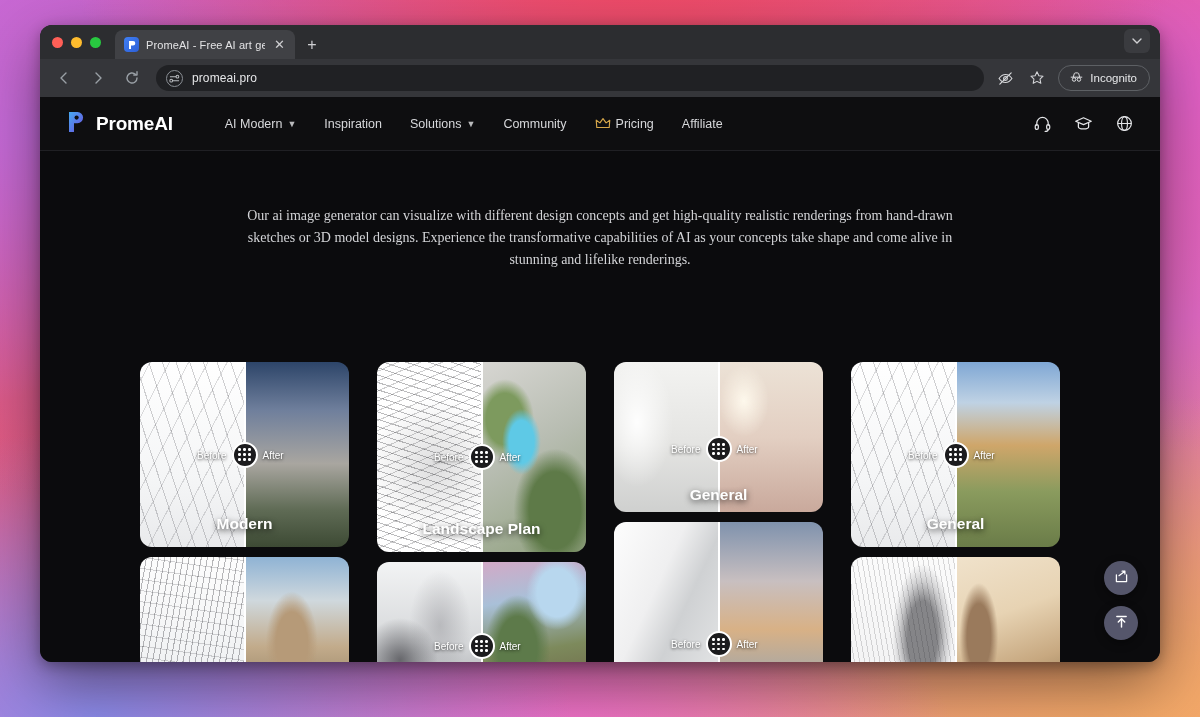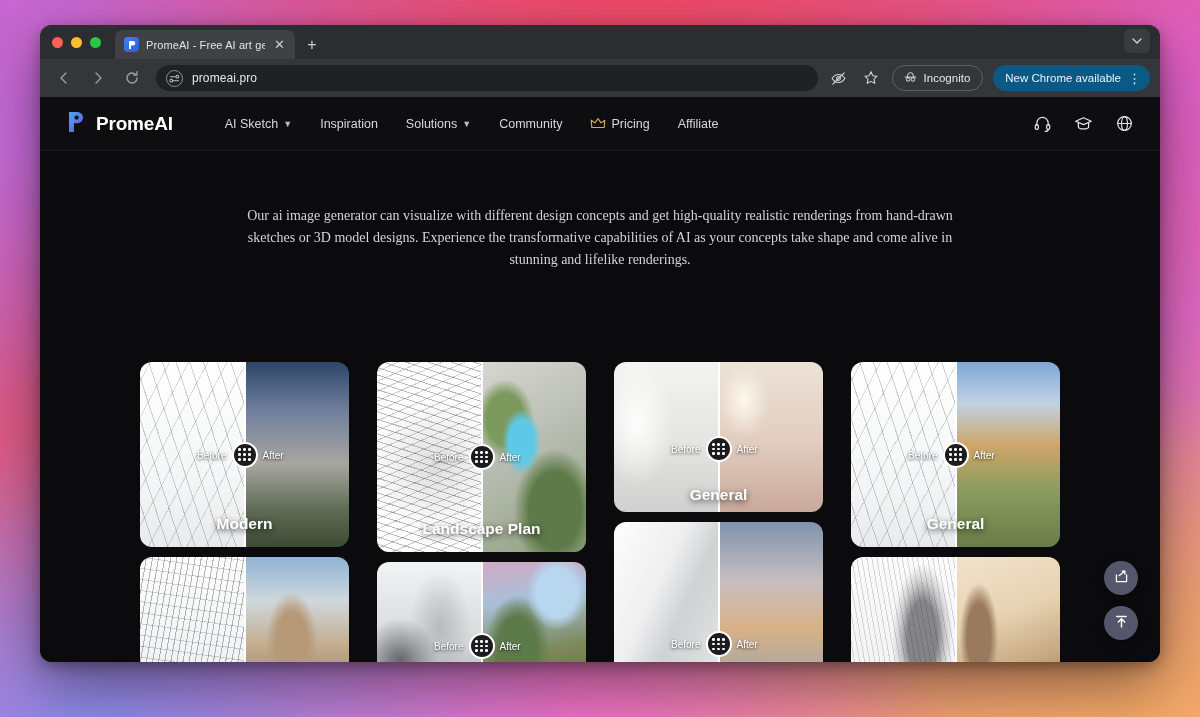--- a/index.html
+++ b/index.html
@@ -507,24 +507,20 @@
         <svg width="15" height="15" viewBox="0 0 18 18">
           <path d="M5.2 8.2L6.4 4.3c.2-.6.7-.9 1.3-.8l2.6 0c.6-.1 1.1.2 1.3.8l1.2 3.9" stroke="currentColor" stroke-width="1.15" fill="none" stroke-linecap="round" stroke-linejoin="round"></path>
           <line x1="2.6" y1="8.6" x2="15.4" y2="8.6" stroke="currentColor" stroke-width="1.15" stroke-linecap="round"></line>
           <circle cx="6.1" cy="11.4" r="2.1" stroke="currentColor" stroke-width="1.15" fill="none"></circle>
           <circle cx="11.9" cy="11.4" r="2.1" stroke="currentColor" stroke-width="1.15" fill="none"></circle>
         </svg>
       </span>
       <span>Incognito</span>
     </div>
 
-    <div class="chrome-update-pill">
-      <span>New Chrome available</span>
-      <span class="kebab">⋮</span>
-    </div>
   </div>
 
   <div class="page">
 
     <div class="site-nav">
       <div class="brand">
         <span>
           <svg width="24" height="24" viewBox="0 0 24 24">
             <defs>
               <linearGradient id="lg" x1="0" y1="0" x2="1" y2="1">
@@ -534,21 +530,21 @@
             </defs>
             <path d="M5 2h8.5a5.6 5.6 0 0 1 0 11.2H10V22H5z" fill="url(#lg)"></path>
             <circle cx="12.6" cy="7.6" r="2.1" fill="#0e0e10"></circle>
           </svg>
         </span>
         <span class="brand-name">PromeAI</span>
       </div>
 
       <div class="nav-links">
         <div class="nav-link">
-          <span>AI Sketch</span>
+          <span>AI Modern</span>
           <span class="caret">▼</span>
         </div>
         <div class="nav-link">
           <span>Inspiration</span>
         </div>
         <div class="nav-link">
           <span>Solutions</span>
           <span class="caret">▼</span>
         </div>
         <div class="nav-link">

